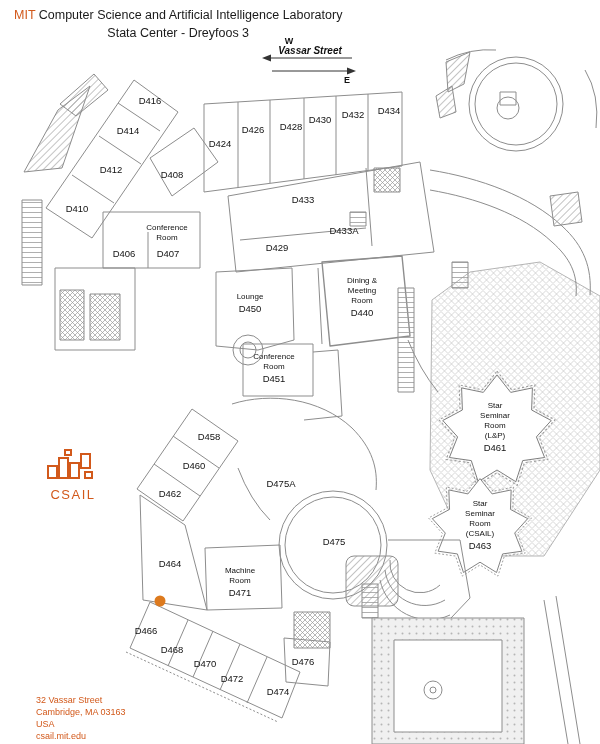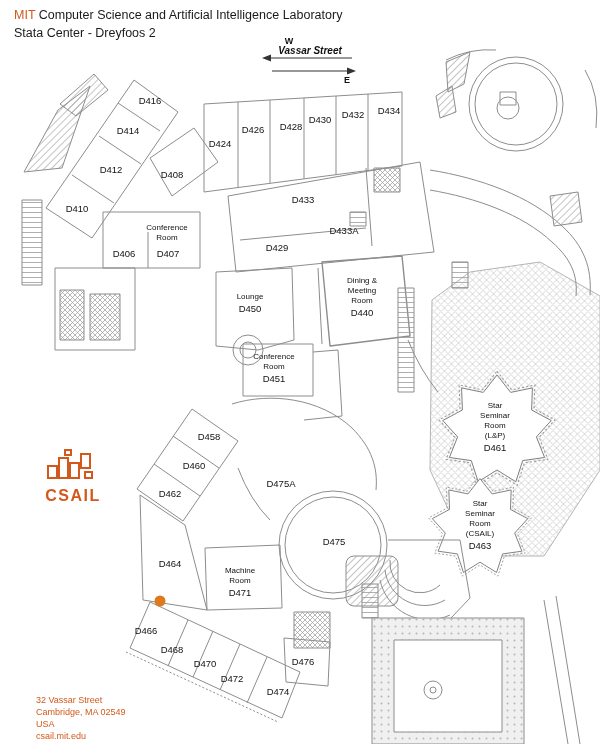--- a/index.html
+++ b/index.html
@@ -1,37 +1,37 @@
 <!DOCTYPE html>
 <html><head>
 <meta charset="utf-8">
 <style>
   html,body{margin:0;padding:0;}
   body{width:600px;height:744px;position:relative;background:#ffffff;
        font-family:"Liberation Sans",sans-serif;overflow:hidden;
        --accent:#D2591B;}
   .header{position:absolute;left:14px;top:6px;font-size:12.5px;line-height:18px;
-          color:#1a1a1a;font-weight:500;white-space:nowrap;}
+          color:#1a1a1a;font-weight:500;white-space:nowrap;text-align:center;}
   .accent{color:var(--accent);}
   #plan{position:absolute;left:0;top:0;}
   .room-caption{font-size:8px;fill:#111;}
   .room-number{font-size:9.5px;fill:#111;}
   text.room-label{text-anchor:middle;}
   .compass-letter{font-size:9px;font-weight:bold;fill:#111;text-anchor:middle;}
   .street-label{font-size:10px;font-style:italic;font-weight:600;fill:#111;text-anchor:middle;}
   .csail-logo{position:absolute;left:34px;top:448px;width:78px;text-align:center;}
-  .csail-text{color:var(--accent);font-weight:bold;font-size:16px;letter-spacing:1.5px;margin-top:1px;}
+  .csail-text{color:var(--accent);font-weight:normal;font-size:13px;letter-spacing:1.5px;margin-top:1px;}
   .footer{position:absolute;left:36px;top:694px;font-size:9px;line-height:12px;color:var(--accent);}
 </style>
 </head>
 <body style="--accent: #D2591B;">
 
 <div class="header">
   <div><span class="accent">MIT</span><span> Computer Science and Artificial Intelligence Laboratory</span></div>
-  <div>Stata Center - Dreyfoos 2</div>
+  <div>Stata Center - Dreyfoos 3</div>
 </div>
 
 <svg id="plan" width="600" height="744" viewBox="0 0 600 744" xmlns="http://www.w3.org/2000/svg">
   <defs>
     <pattern id="hatch" width="5" height="5" patternUnits="userSpaceOnUse" patternTransform="rotate(45)">
       <line x1="0" y1="0" x2="0" y2="5" stroke="#9a9a9a" stroke-width="1.2"></line>
     </pattern>
     <pattern id="cross" width="5" height="5" patternUnits="userSpaceOnUse">
       <path d="M0,5 L5,0 M0,0 L5,5" stroke="#9a9a9a" stroke-width="0.7"></path>
     </pattern>
@@ -211,16 +211,16 @@
       <rect x="36" y="6" width="9" height="14"></rect>
       <rect x="40" y="24" width="7" height="6"></rect>
       <rect x="20" y="2" width="6" height="5"></rect>
     </g>
   </svg>
   <div class="csail-text">CSAIL</div>
 </div>
 
 <div class="footer">
   <div>32 Vassar Street</div>
-  <div>Cambridge, MA 02549</div>
+  <div>Cambridge, MA 03163</div>
   <div>USA</div>
   <div>csail.mit.edu</div>
 </div>
 
 </body></html>

